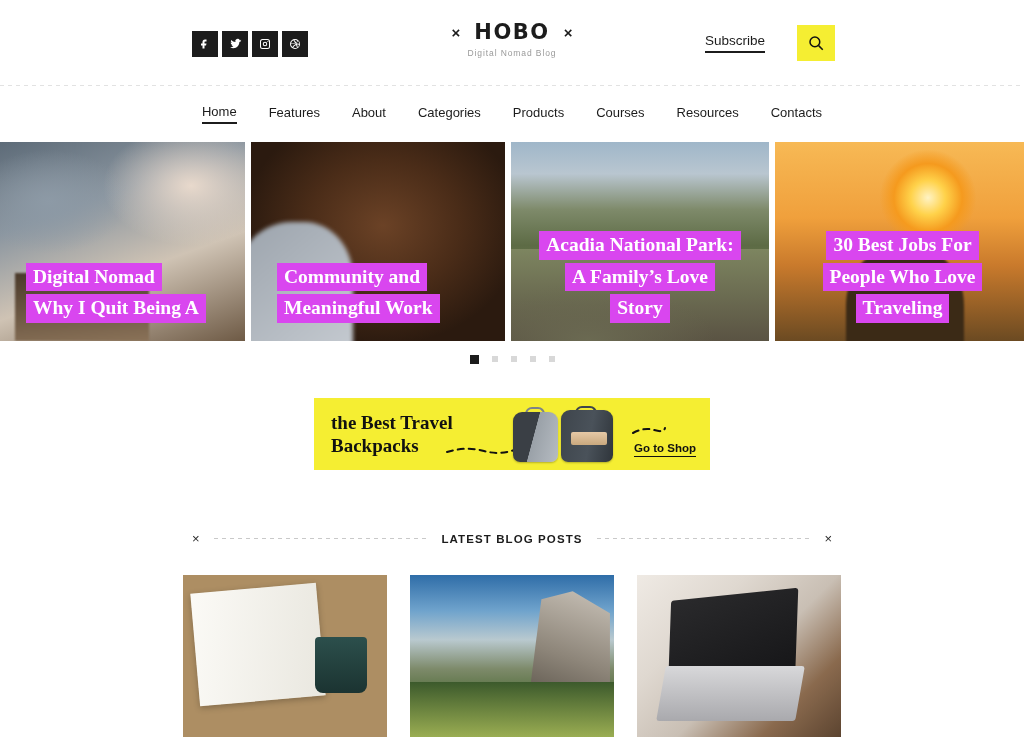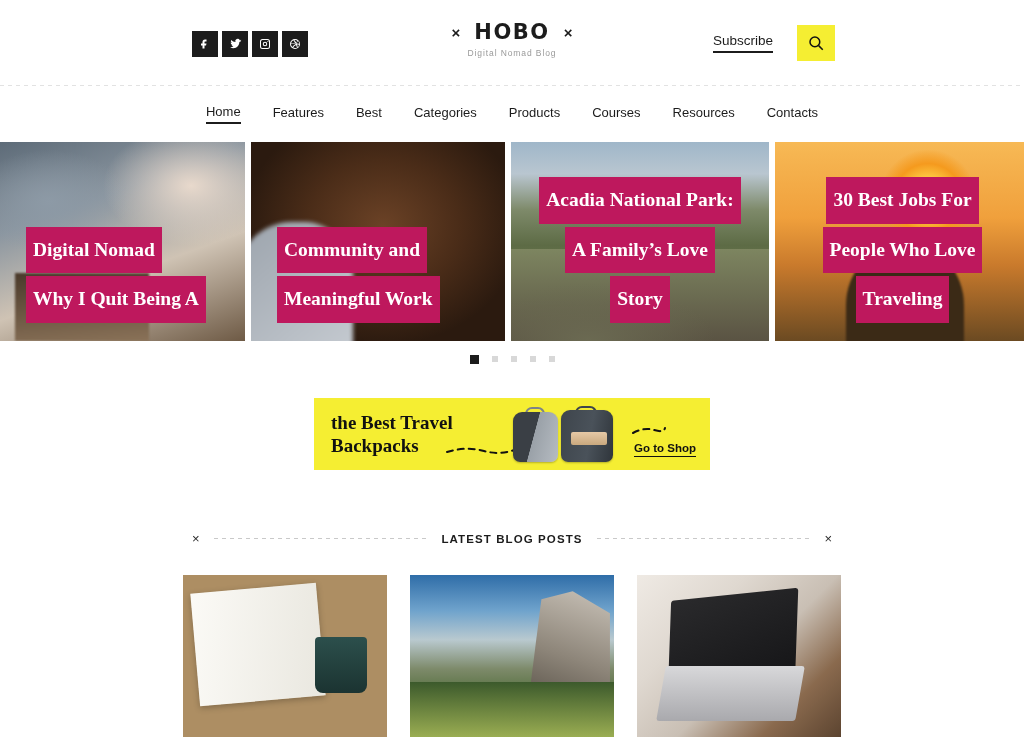--- a/index.html
+++ b/index.html
@@ -67,21 +67,21 @@
     margin-top: 5px;
     font-size: 8.5px;
     letter-spacing: 0.9px;
     color: #9a9a9a;
     font-family: "Liberation Sans", sans-serif;
   }
 
   .header-right {
     position: absolute;
     right: 189px; top: 25px;
-    display: flex; align-items: center; gap: 24px;
+    display: flex; align-items: center; gap: 32px;
   }
   .subscribe {
     font-size: 13.5px;
     color: #1c1c1c;
     border-bottom: 2px solid #1c1c1c;
     padding-bottom: 2px;
     cursor: pointer;
     line-height: 1.2;
   }
   .search-btn {
@@ -125,27 +125,27 @@
     position: absolute;
     left: 0; right: 0;
     bottom: 18px;
     padding: 0 26px;
     display: flex; flex-direction: column;
     gap: 3px;
     align-items: flex-start;
   }
   .slide-cap.center { align-items: center; }
   .cap-line {
-    background: #be185d;
+    background: #d946ef;
     color: #fff;
     font-family: "Liberation Serif", serif;
     font-weight: 700;
     font-size: 19.5px;
     line-height: 1.26;
-    padding: 11px 7px;
+    padding: 2px 7px;
     display: inline-block;
   }
 
   
   .art1 { background:
       radial-gradient(ellipse 60% 50% at 78% 22%, #e8d9cc 0%, rgba(232,217,204,0) 60%),
       radial-gradient(ellipse 50% 40% at 20% 30%, #8d9aa6 0%, rgba(141,154,166,0) 65%),
       linear-gradient(160deg, #5d6b78 0%, #8b96a0 32%, #cfc3b4 62%, #6e5a45 100%); }
   .art1:after { content:""; position:absolute; left:6%; bottom:0; width:55%; height:34%;
       background: linear-gradient(175deg,#3a2e22,#7d6games); background: linear-gradient(175deg,#4a3a2b,#8a7258); filter: blur(1px); }
@@ -320,21 +320,21 @@
         <circle cx="10.5" cy="10.5" r="6.5"></circle>
           <line x1="15.5" y1="15.5" x2="21" y2="21"></line>
       </svg>
     </span>
   </div>
 </div>
 
 <div class="nav">
     <span class="nav-item active">Home</span>
     <span class="nav-item">Features</span>
-    <span class="nav-item">Best</span>
+    <span class="nav-item">About</span>
     <span class="nav-item">Categories</span>
     <span class="nav-item">Products</span>
     <span class="nav-item">Courses</span>
     <span class="nav-item">Resources</span>
     <span class="nav-item">Contacts</span>
   </div>
 
 <div class="hero">
     <div class="slide" style="width: 245px;">
       <div class="slide-img art1"></div>

